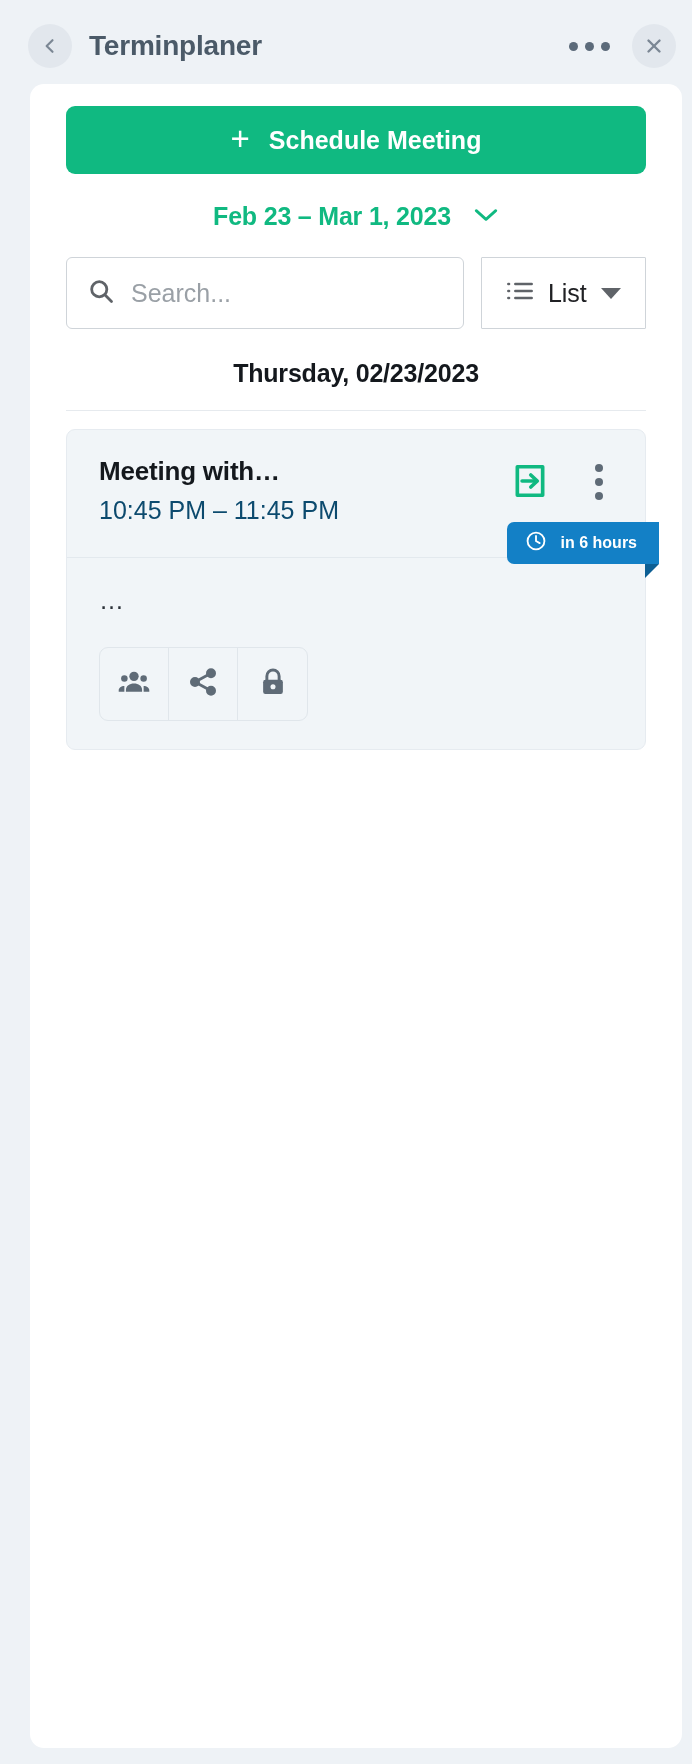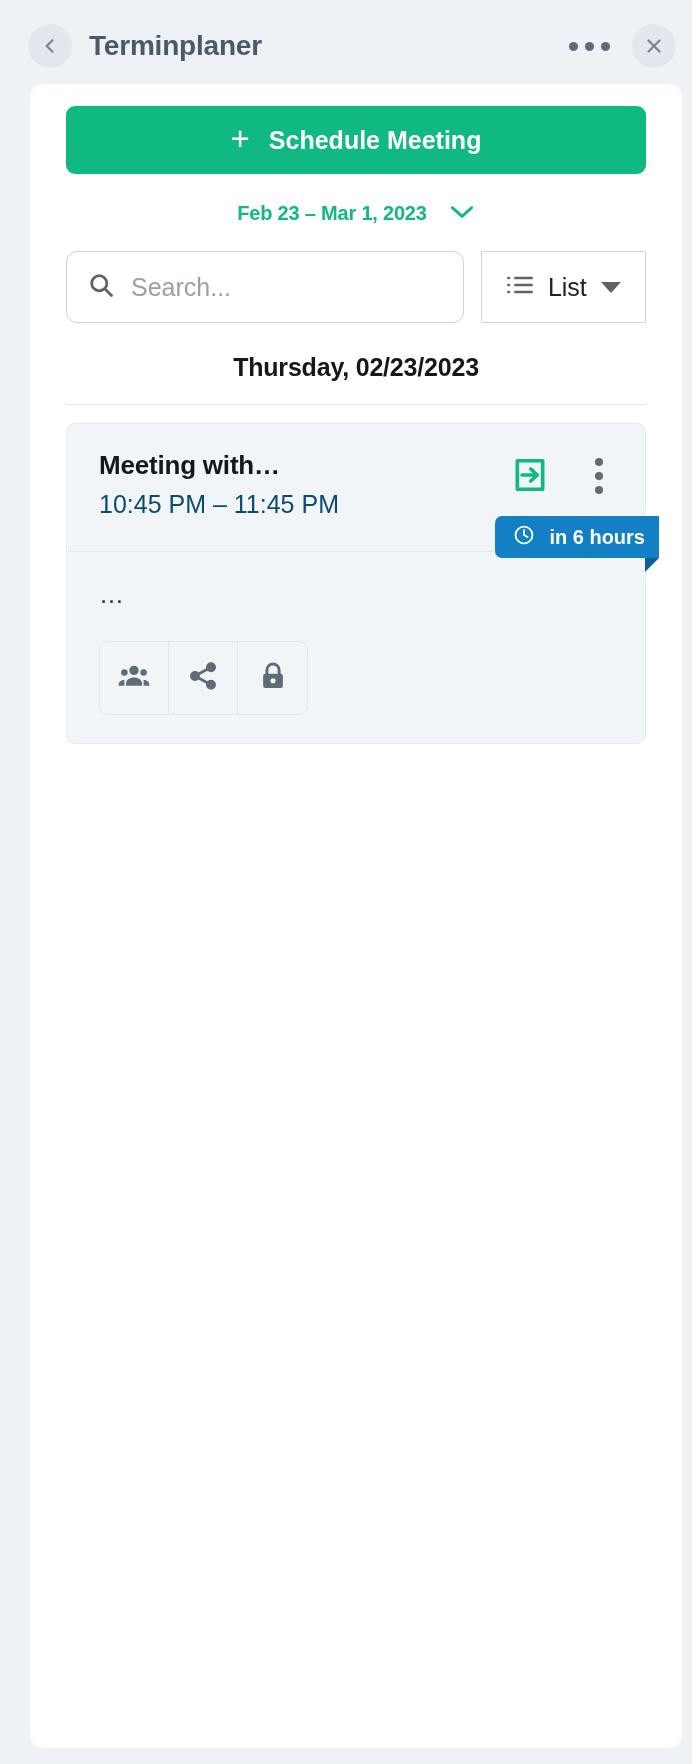--- a/index.html
+++ b/index.html
@@ -87,36 +87,36 @@
   .daterange {
     margin-top: 28px;
     display: flex;
     align-items: center;
     justify-content: center;
     gap: 22px;
     cursor: pointer;
   }
   .daterange-label {
     color: #10b981;
-    font-size: 20px;
+    font-size: 25px;
     font-weight: 700;
     letter-spacing: -0.2px;
   }
 
   
   .controls {
     margin-top: 26px;
     display: flex;
     gap: 17px;
   }
   .search-box {
     flex: 1 1 auto;
     height: 72px;
     border: 1px solid #cfd4d9;
-    border-radius: 11px;
+    border-radius: 6px;
     display: flex;
     align-items: center;
     padding: 0 20px;
     gap: 16px;
     background: #fff;
     cursor: text;
   }
   .search-input {
     border: none;
     outline: none;
@@ -210,22 +210,22 @@
     position: absolute;
     right: -14px;
     top: 92px;
     height: 42px;
     background: #1380c6;
     color: #fff;
     border-radius: 7px 0 0 7px;
     display: flex;
     align-items: center;
     gap: 14px;
-    padding: 0 14px 0 18px;
-    font-size: 20px;
+    padding: 0 22px 0 18px;
+    font-size: 16px;
     font-weight: 700;
     z-index: 3;
   }
   .due-badge .tail {
     position: absolute;
     right: 0; top: 42px;
     width: 0; height: 0;
     border-left: 14px solid #0d5f94;
     border-bottom: 14px solid transparent;
   }

